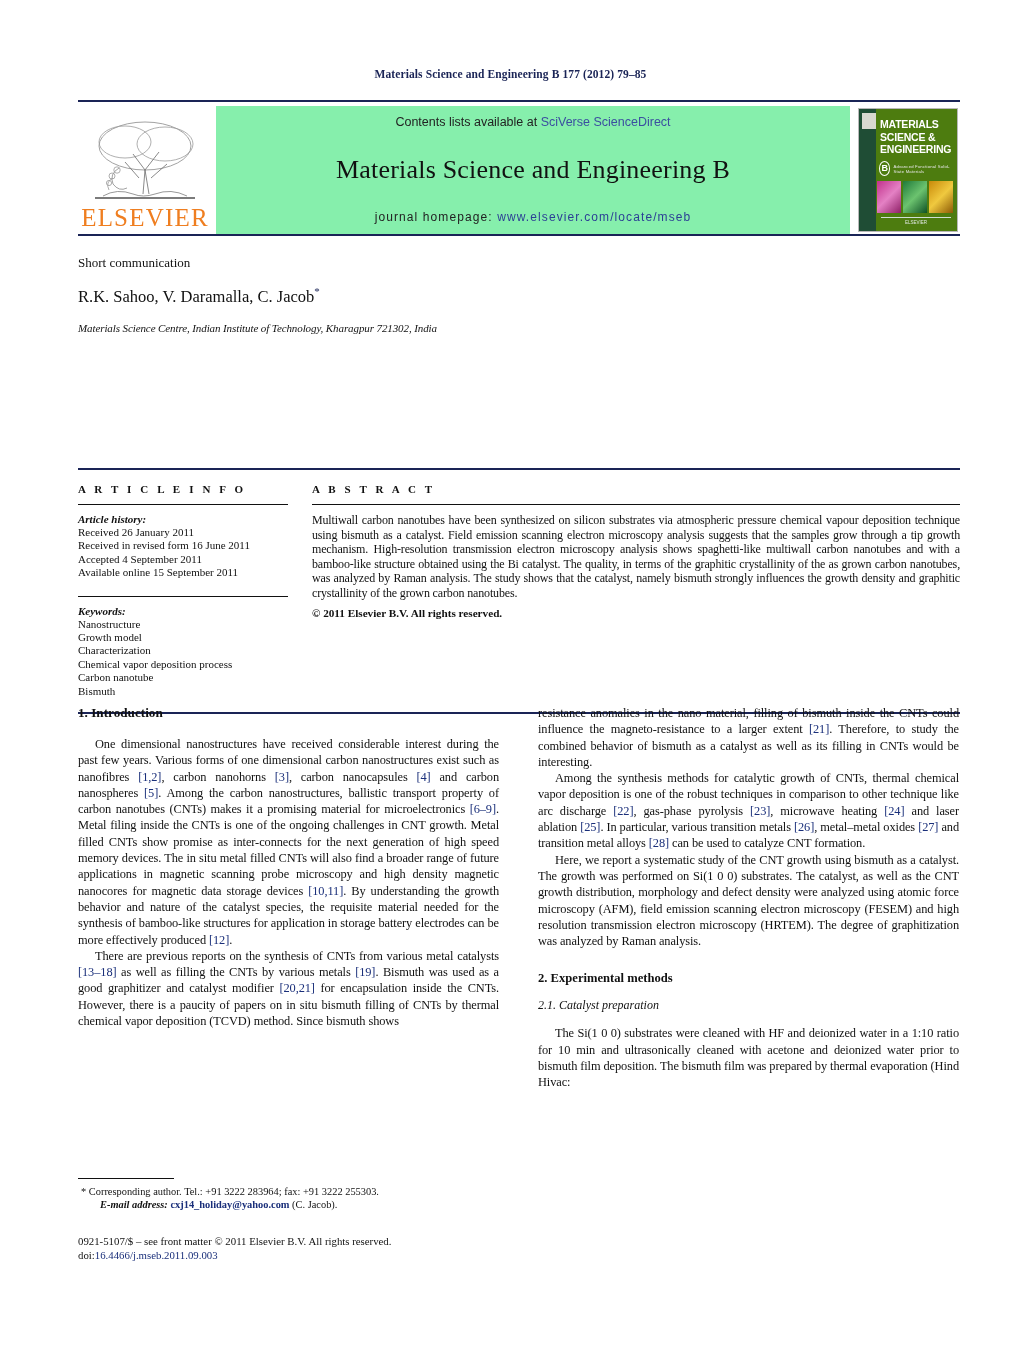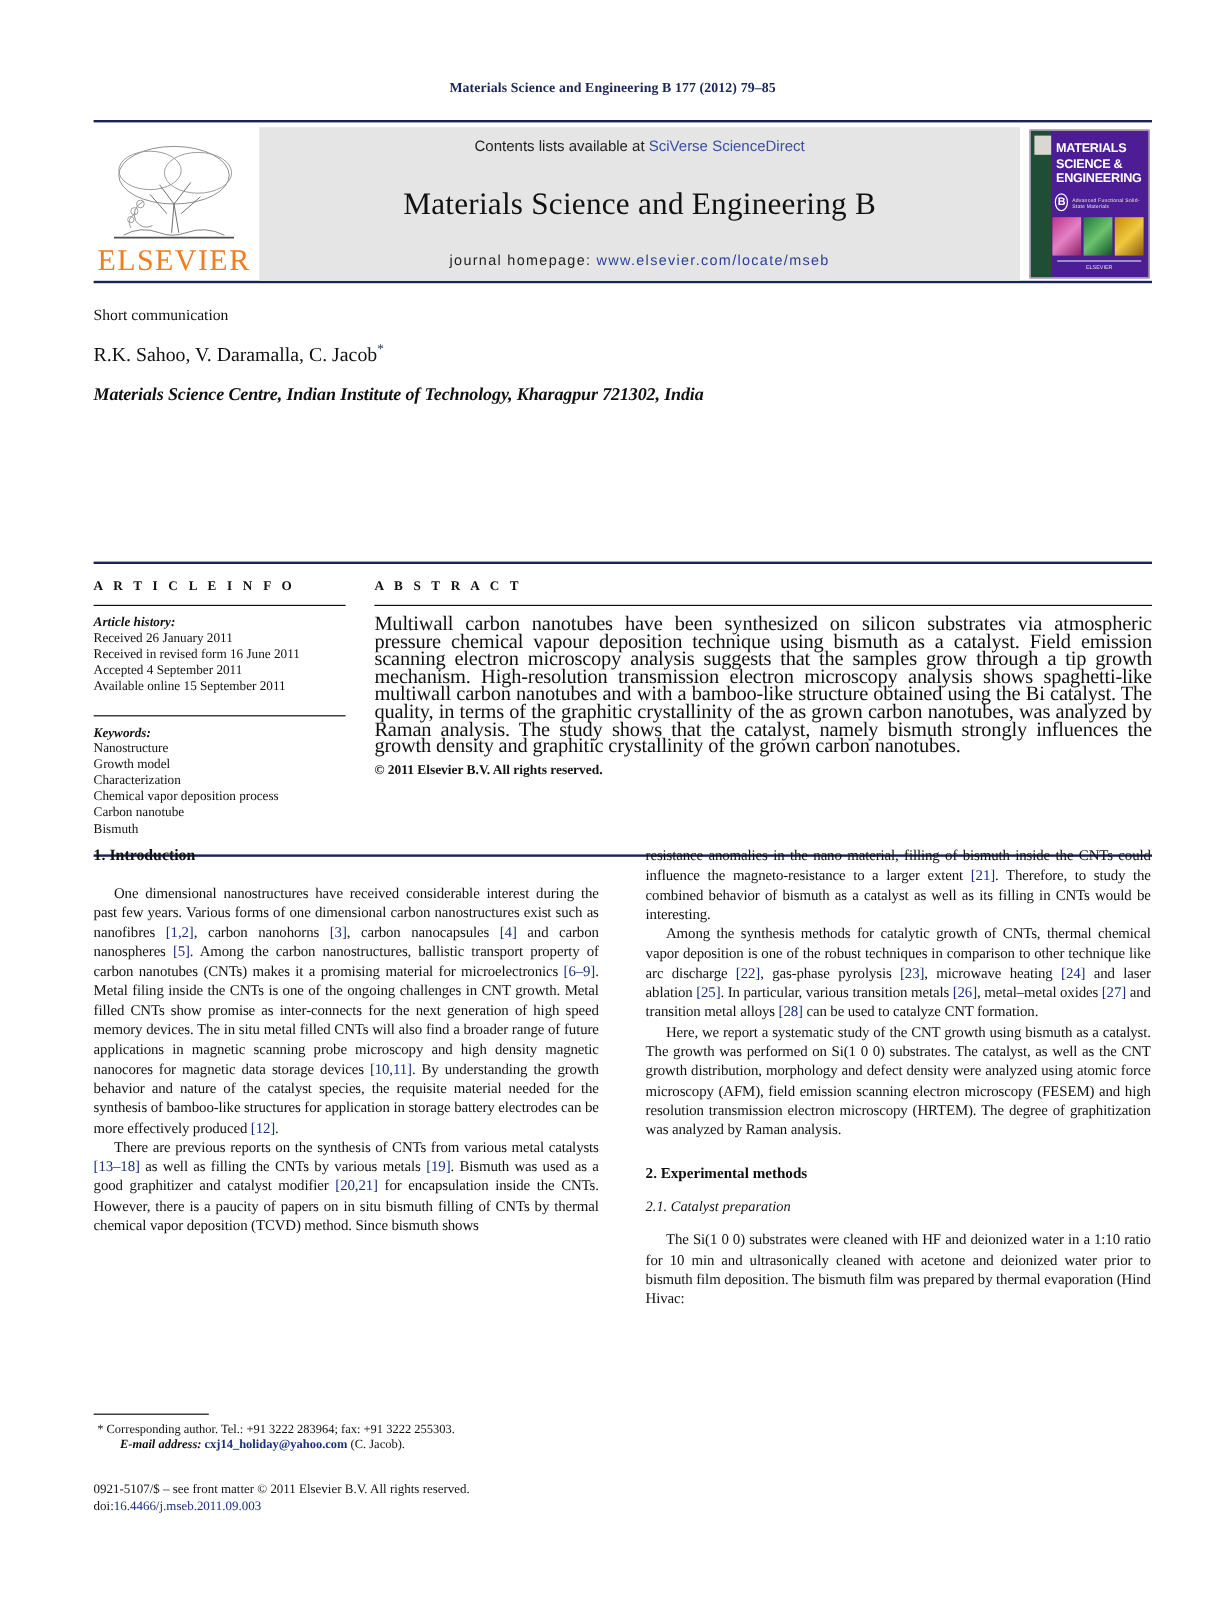--- a/index.html
+++ b/index.html
@@ -64,21 +64,21 @@
   .elsevier-word {
     font-family: "Liberation Serif", serif;
     font-size: 25px;
     letter-spacing: 1.2px;
     color: #ef7e20;
     line-height: 1;
     margin-top: 1px;
   }
   .center-band {
     flex: 1 1 auto;
-    background: #e5e5e5;
+    background: #86efac;
     display: flex;
     flex-direction: column;
     align-items: center;
     justify-content: space-between;
     padding: 9px 0 10px 0;
     box-sizing: border-box;
     margin-left: 4px;
     margin-right: 6px;
   }
   .contents-line {
@@ -108,21 +108,21 @@
     width: 104px;
     flex: 0 0 104px;
     display: flex;
     align-items: center;
     justify-content: center;
   }
   .cover {
     width: 100px;
     height: 124px;
     border: 1px solid #b9b9b9;
-    background: #4c1d95;
+    background: #4d7c0f;
     position: relative;
     box-sizing: border-box;
     overflow: hidden;
   }
   .cover-strip {
     position: absolute;
     left: 0; top: 0; bottom: 0;
     width: 17px;
     background: #1f4d35;
   }
@@ -226,22 +226,22 @@
     color: #111;
     margin-bottom: 15px;
   }
   .authors sup {
     font-size: 11px;
     color: #1a2456;
   }
   .affiliation {
     font-family: "Liberation Serif", serif;
     font-style: italic;
-    font-weight: bold;
-    font-size: 15px;
+    font-weight: normal;
+    font-size: 11px;
     color: #111;
     letter-spacing: -0.1px;
   }
 
   
   .band {
     position: absolute;
     top: 432px;
     left: 78px;
     width: 882px;
@@ -285,21 +285,21 @@
   }
   .info-line {
     font-family: "Liberation Serif", serif;
     font-size: 11px;
     line-height: 13.4px;
     color: #111;
   }
   .info-gap { height: 16px; }
   .abs-text {
     font-family: "Liberation Serif", serif;
-    font-size: 17px;
+    font-size: 12px;
     line-height: 14.6px;
     color: #111;
     text-align: justify;
     letter-spacing: -0.15px;
   }
   .abs-copy {
     font-family: "Liberation Serif", serif;
     font-weight: bold;
     font-size: 11.2px;
     color: #111;

